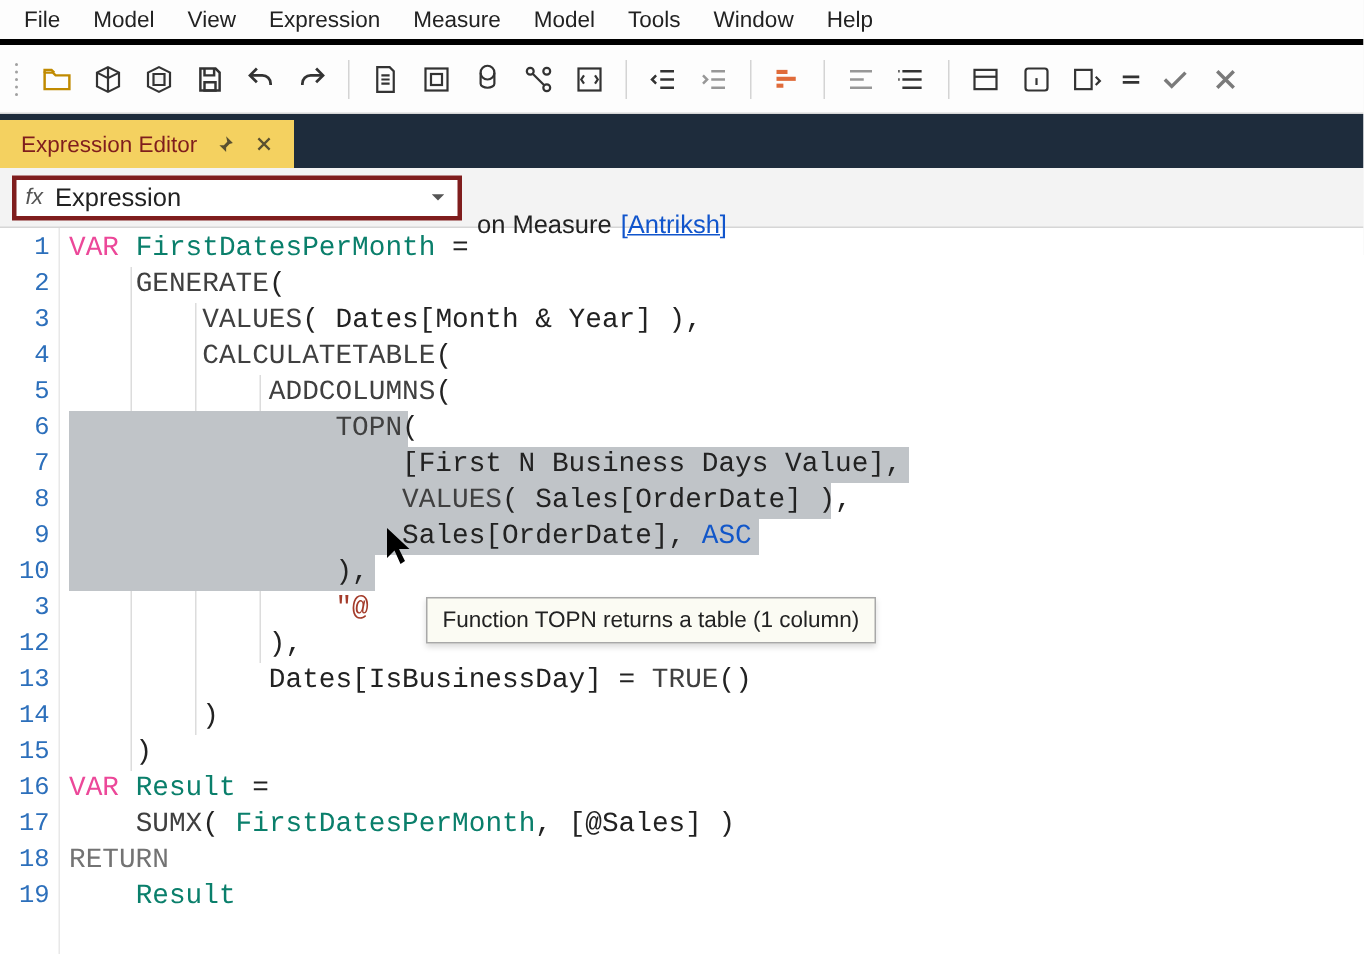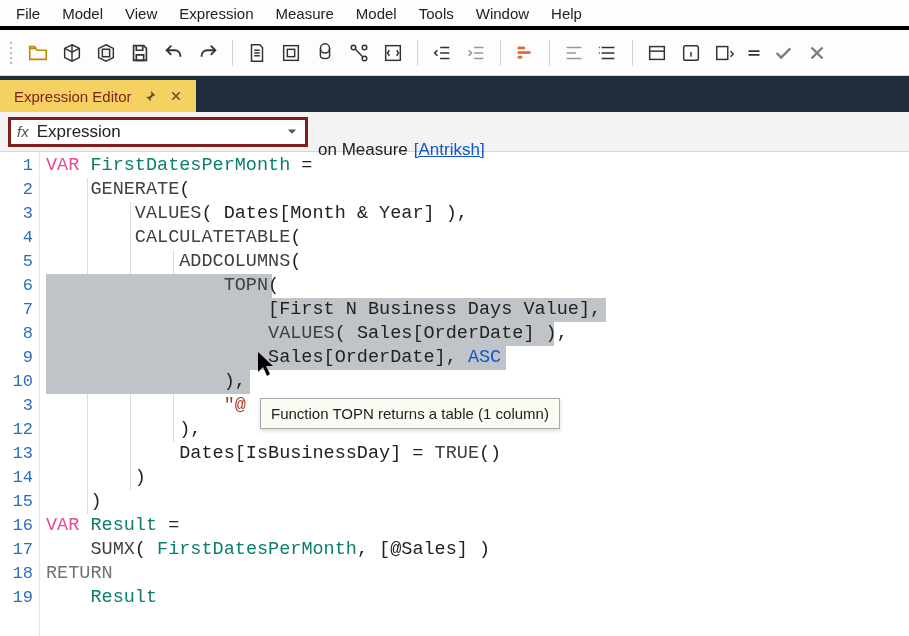--- a/index.html
+++ b/index.html
@@ -151,21 +151,21 @@
   .guide {
     position:absolute;
     width:1px;
     background:#dcdcdc;
     z-index:0;
   }
 
   
   .tooltip {
     position: absolute;
-    left: 220px;
+    left: 244px;
     top: 246px;
     z-index: 5;
     background: #fbfbf3;
     border: 1px solid #a8a8a8;
     padding: 6px 10px;
     font-family: "Segoe UI", Arial, sans-serif;
     font-size: 15px;
     color: #333;
     box-shadow: 0 2px 4px rgba(0,0,0,0.15);
   }

